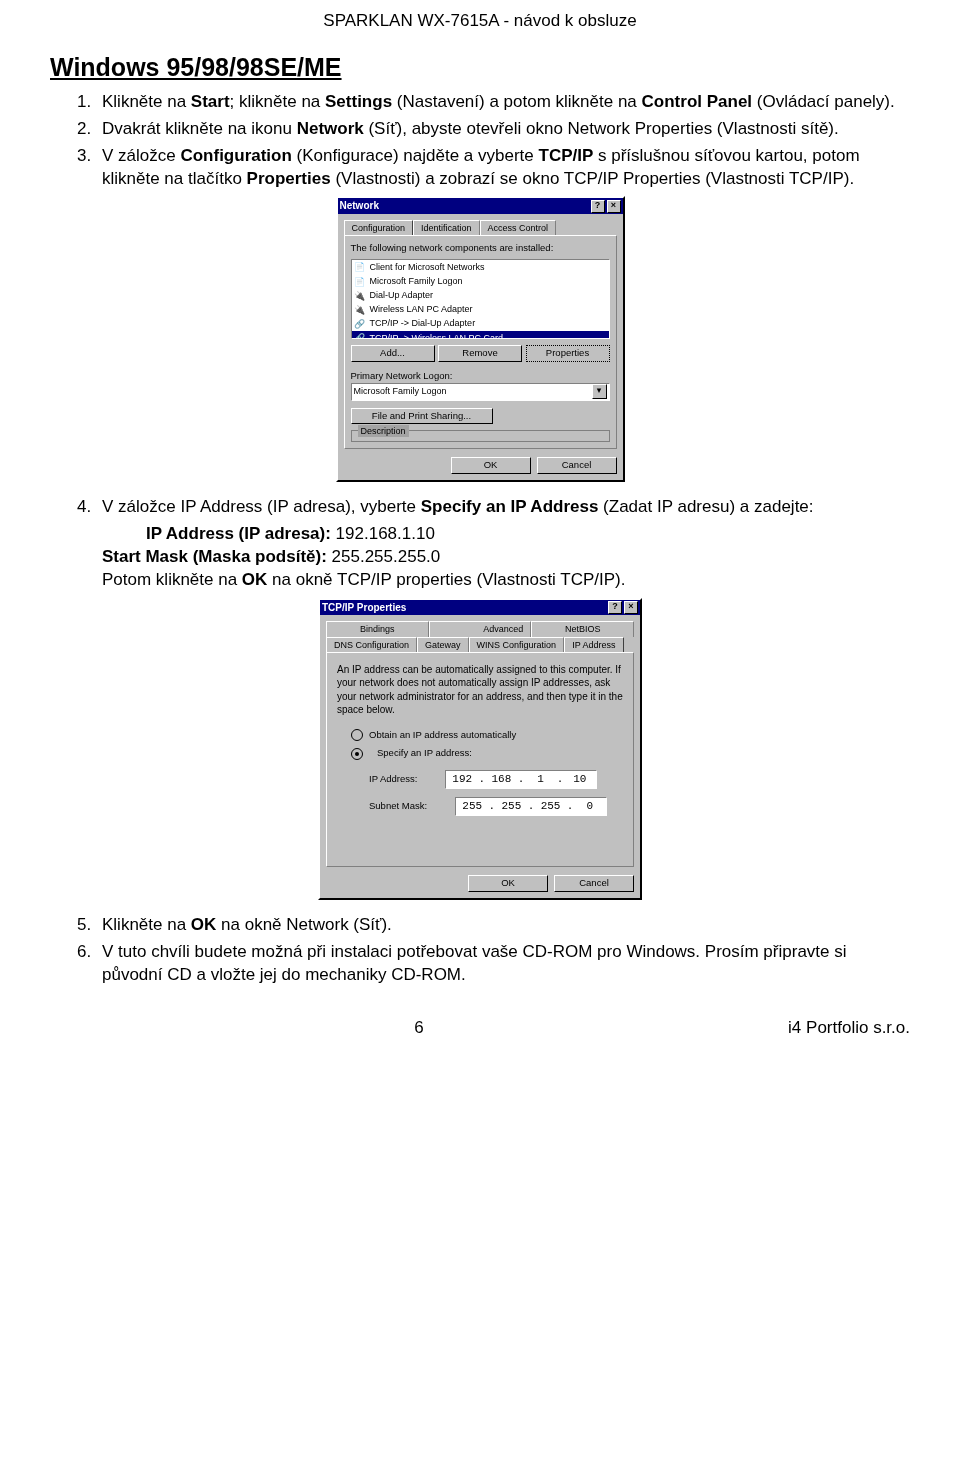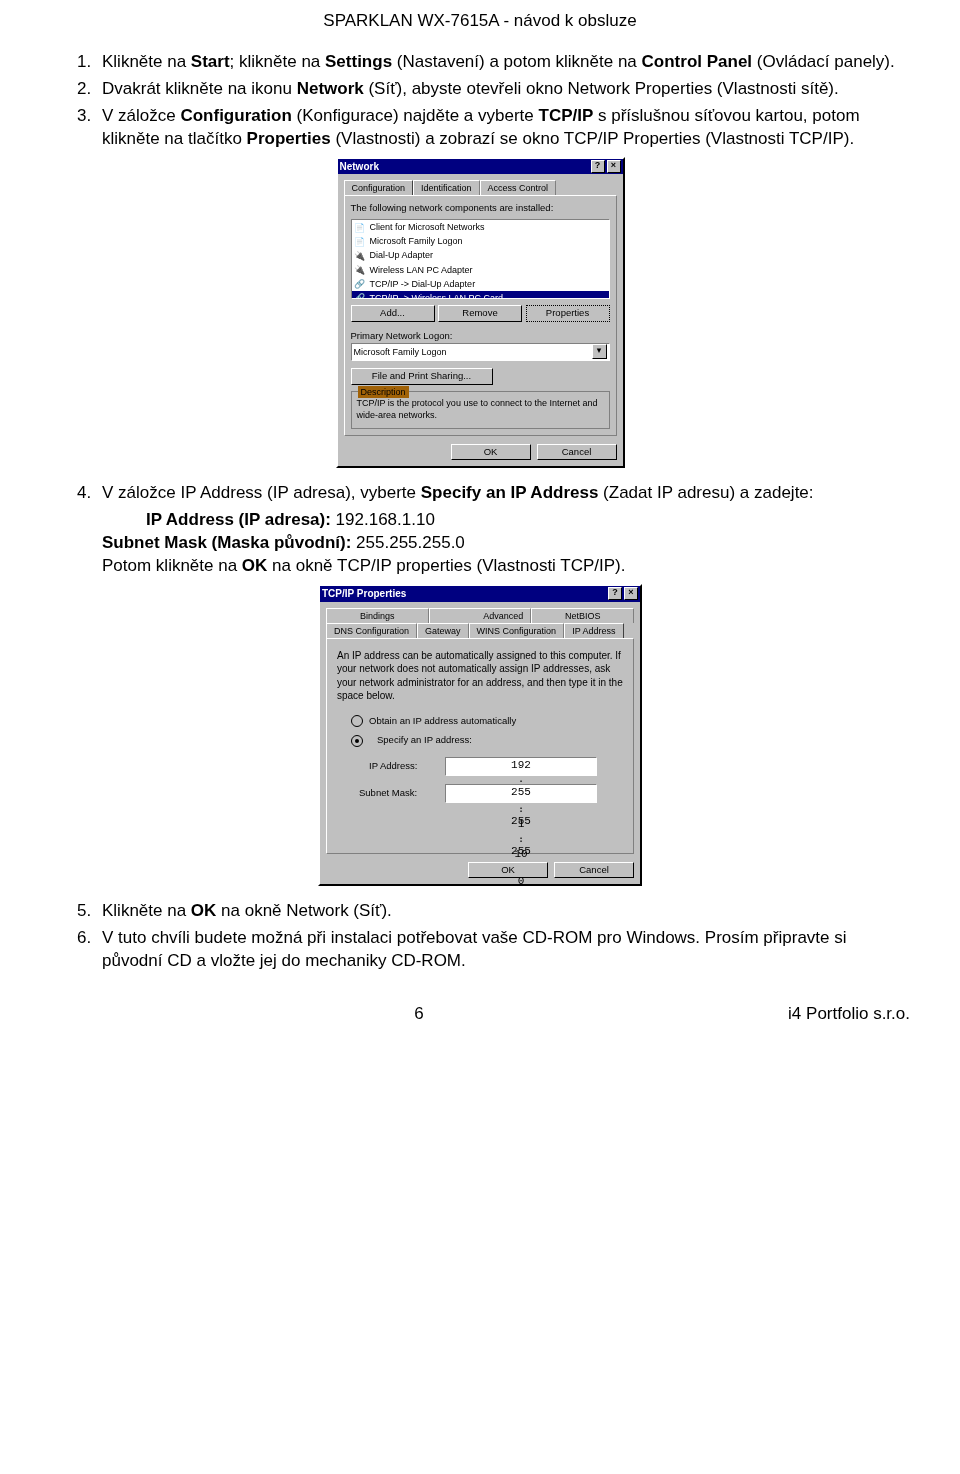--- a/index.html
+++ b/index.html
@@ -108,21 +108,21 @@
     text-align:center;
   }
   .groupbox {
     border:1px solid #808080;
     margin-top:6px;
     padding:5px;
     position:relative;
   }
   .groupbox .gl {
     position:absolute; top:-6px; left:6px;
-    background:#a16207; padding:0 3px;
+    background:#a3a3a3; padding:0 3px;
     font-size:9px;
   }
   .dotted {
     border:1px dotted #000;
   }
   .listrow { display:flex; align-items:center; gap:4px; padding:1px 3px; font-size:9px; }
   .listrow .ic { width:11px; height:11px; display:inline-block; }
   .sel { background:#000080; color:#fff; }
   .combo {
     display:flex; align-items:center; justify-content:space-between;
@@ -140,36 +140,36 @@
     text-align:center; line-height:11px;
   }
   .ip-field {
     display:flex; align-items:center; gap:0;
     background:#fff;
     border:1px solid #808080;
     border-right-color:#fff; border-bottom-color:#fff;
     height:17px; width:150px;
     font-size:11px;
     font-family:'Courier New',monospace;
-    flex-direction:column;
   }
   .ip-field span { flex:1; text-align:center; }
   .ip-field .dot { flex:0 0 auto; }
 
   .footer {
     display:flex; justify-content:space-between;
     margin-top:30px; font-size:17px;
   }
 </style>
 </head>
 <body>
 
 <div class="page">
   <div class="header">SPARKLAN WX-7615A - návod k obsluze</div>
 
+  <div class="section-title">Windows 95/98/98SE/ME</div>
 
   <ol class="steps">
     <li>
       <span>Klikněte na </span><span class="b">Start</span><span>; klikněte na </span><span class="b">Settings</span><span> (Nastavení) a potom klikněte na </span><span class="b">Control Panel</span><span> (Ovládací panely).</span>
     </li>
     <li>
       <span>Dvakrát klikněte na ikonu </span><span class="b">Network</span><span> (Síť), abyste otevřeli okno Network Properties (Vlastnosti sítě).</span>
     </li>
     <li>
       <span>V záložce </span><span class="b">Configuration</span><span> (Konfigurace) najděte a vyberte </span><span class="b">TCP/IP</span><span> s příslušnou síťovou kartou, potom klikněte na tlačítko </span><span class="b">Properties</span><span> (Vlastnosti) a zobrazí se okno TCP/IP Properties (Vlastnosti TCP/IP).</span>
@@ -227,39 +227,38 @@
           <div style="margin-top:8px;">Primary Network Logon:</div>
           <div class="combo">
             <span>Microsoft Family Logon</span>
             <div class="arrow">▾</div>
           </div>
           <div style="margin-top:7px;">
             <div class="raised-btn" style="width:120px;">File and Print Sharing...</div>
           </div>
           <div class="groupbox">
             <div class="gl">Description</div>
-            <div style="font-size:9px; min-height:26px;">TCP/IP is the protocol you use to connect to the Internet and wide-area networks.</div>
           </div>
         </div>
         <div style="display:flex; justify-content:flex-end; gap:6px; margin-top:8px;">
           <div class="raised-btn" style="width:58px;">OK</div>
           <div class="raised-btn" style="width:58px;">Cancel</div>
         </div>
       </div>
     </div>
   </div>
 
   <ol class="steps" start="4">
     <li>
       <span>V záložce IP Address (IP adresa), vyberte </span><span class="b">Specify an IP Address</span><span> (Zadat IP adresu) a zadejte:</span>
       <div style="margin-top:4px;margin-left:44px;">
         <span class="b">IP Address (IP adresa): </span><span>192.168.1.10</span>
       </div>
       <div>
-        <span class="b">Subnet Mask (Maska původní): </span><span>255.255.255.0</span>
+        <span class="b">Start Mask (Maska podsítě): </span><span>255.255.255.0</span>
       </div>
       <div>
         <span>Potom klikněte na </span><span class="b">OK</span><span> na okně TCP/IP properties (Vlastnosti TCP/IP).</span>
       </div>
     </li>
   </ol>
 
   <div class="img-center">
     <div class="dlg" style="width:320px;">
       <div class="titlebar">
@@ -299,21 +298,21 @@
               <div class="ip-field">
                 <span>192</span>
                   <span class="dot">.</span>
                 <span>168</span>
                   <span class="dot">.</span>
                 <span>1</span>
                   <span class="dot">.</span>
                 <span>10</span>
               </div>
             </div>
-            <div style="display:flex;align-items:center;gap:10px;margin-left:8px;">
+            <div style="display:flex;align-items:center;gap:10px;margin-left:18px;">
               <span style="width:76px;">Subnet Mask:</span>
               <div class="ip-field">
                 <span>255</span>
                   <span class="dot">.</span>
                 <span>255</span>
                   <span class="dot">.</span>
                 <span>255</span>
                   <span class="dot">.</span>
                 <span>0</span>
               </div>

